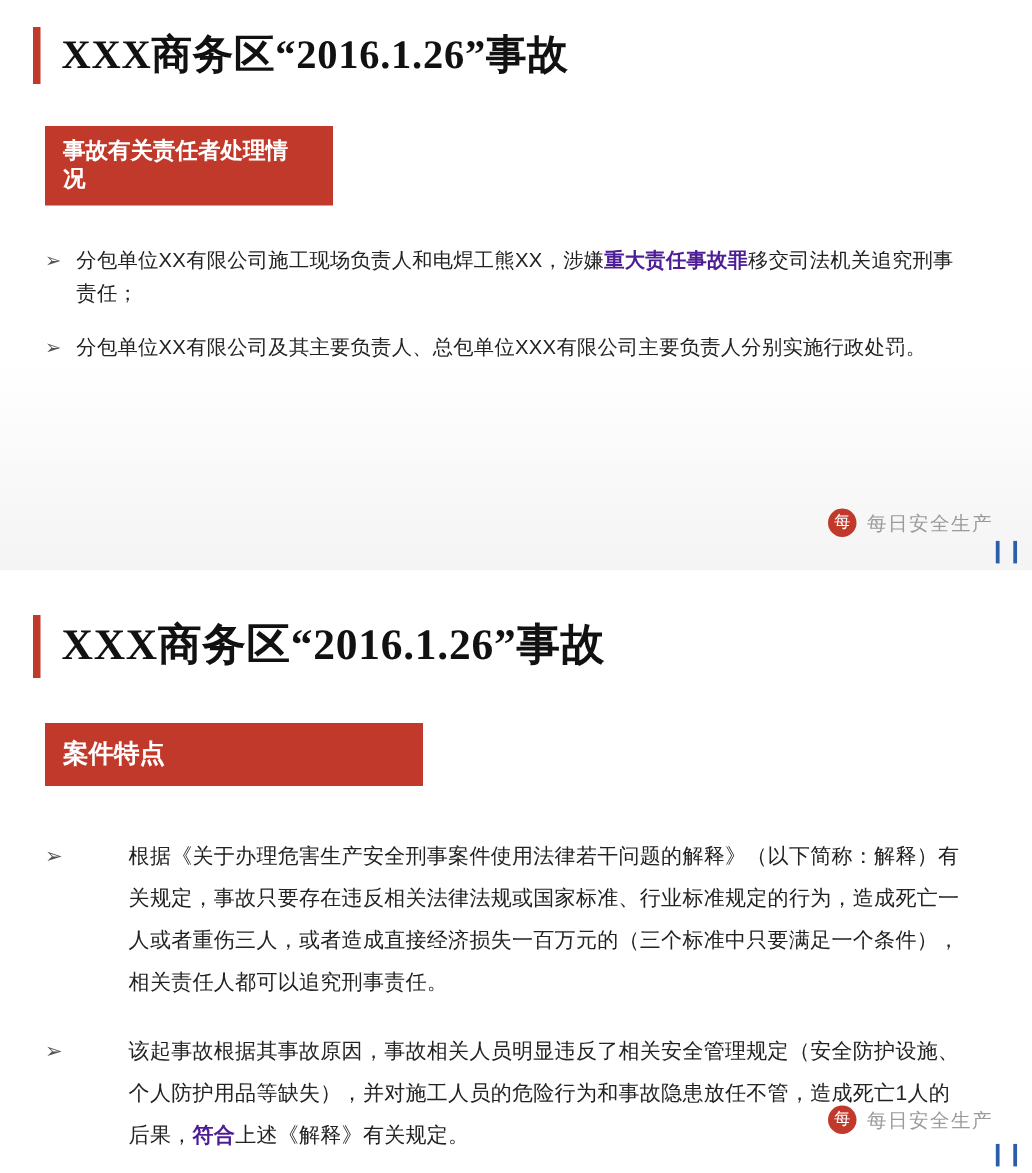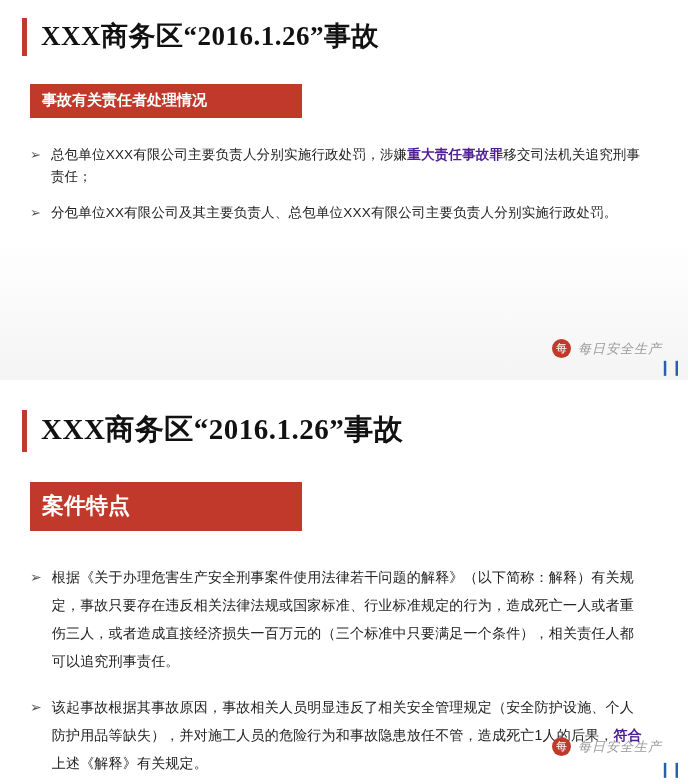--- a/index.html
+++ b/index.html
@@ -59,27 +59,27 @@
     background: #c0392b;
     color: #ffffff;
     font-weight: bold;
     display: inline-block;
     box-sizing: border-box;
   }
   .page-1 .section-tag {
     margin: 28px 0 0 30px;
     padding: 7px 18px 8px 12px;
     font-size: 15px;
-    width: 272px;
+    width: 192px;
   }
   .page-2 .section-tag {
     margin: 30px 0 0 30px;
     padding: 9px 18px 10px 12px;
-    font-size: 22px;
-    width: 272px;
+    font-size: 17px;
+    width: 252px;
   }
 
   .bullets {
     margin-top: 26px;
     padding: 0 40px 0 30px;
   }
   .page-2 .bullets {
     margin-top: 32px;
     padding: 0 42px 0 30px;
   }
@@ -99,20 +99,21 @@
   .page-2 .bullet-marker { line-height: 28px; font-size: 14px; }
   .bullet-text {
     font-size: 13.5px;
     line-height: 22px;
     color: #222222;
     letter-spacing: 0.2px;
   }
   .page-2 .bullet-text {
     font-size: 14px;
     line-height: 28px;
+    margin-left: 34px;
   }
   .hl {
     color: #4c1d95;
     font-weight: bold;
   }
 
   .watermark {
     position: absolute;
     right: 26px;
     display: flex;
@@ -127,21 +128,21 @@
     height: 19px;
     border-radius: 50%;
     background: #c0392b;
     color: #ffffff;
     font-size: 11px;
     line-height: 19px;
     text-align: center;
     margin-right: 7px;
     font-family: "Liberation Serif", "DejaVu Serif", serif;
   }
-  .wm-text { letter-spacing: 1px; font-style: italic; }
+  .wm-text { letter-spacing: 1px; }
 
   .pause-mark {
     position: absolute;
     right: 6px;
     bottom: 4px;
     color: #2b5ea8;
     font-size: 15px;
     font-weight: bold;
     letter-spacing: -1px;
   }
@@ -165,21 +166,21 @@
     <div class="title-bar"></div>
     <div class="doc-title">XXX商务区“2016.1.26”事故</div>
   </div>
 
   <div class="section-tag">事故有关责任者处理情况</div>
 
   <div class="bullets">
     <div class="bullet">
       <div class="bullet-marker">➢</div>
       <div class="bullet-text">
-        <span>总包单位XXX有限公司主要负责人分别实施行政处罚，涉嫌</span><span class="hl">重大责任事故罪</span><span>移交司法机关追究刑事责任；</span>
+        <span>分包单位XX有限公司施工现场负责人和电焊工熊XX，涉嫌</span><span class="hl">重大责任事故罪</span><span>移交司法机关追究刑事责任；</span>
       </div>
     </div>
     <div class="bullet">
       <div class="bullet-marker">➢</div>
       <div class="bullet-text">
         <span>分包单位XX有限公司及其主要负责人、总包单位XXX有限公司主要负责人分别实施行政处罚。</span>
       </div>
     </div>
   </div>
 

